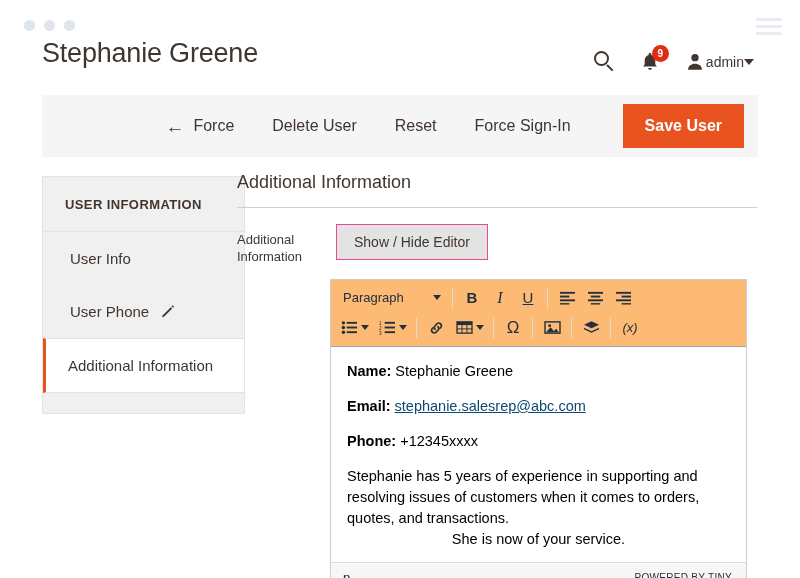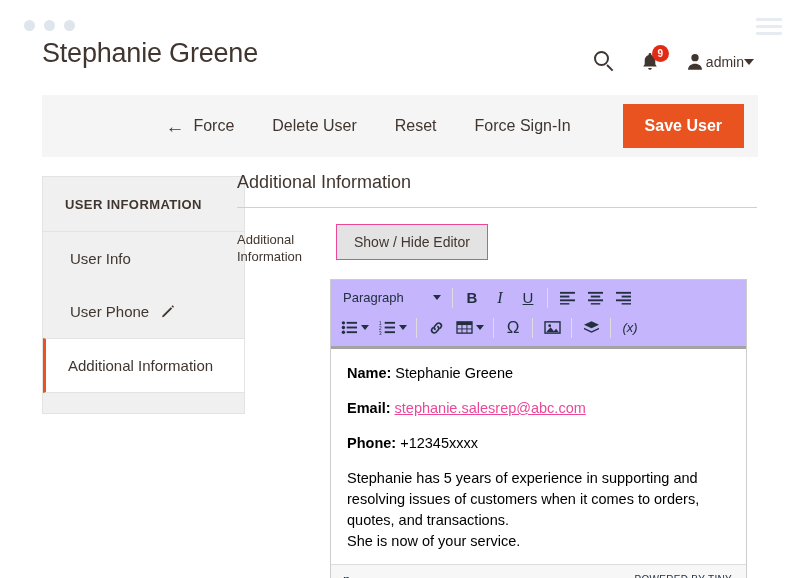--- a/index.html
+++ b/index.html
@@ -154,22 +154,22 @@
   }
 
   
   .editor {
     margin-left: 93px; margin-top: 13px;
     width: 417px;
     border: 1px solid #cccccc;
     background: #ffffff;
   }
   .tox-toolbar {
-    background: #c4b5fd;
-    border-bottom: 3px solid #a3a3a3;
+    background: #fdba74;
+    border-bottom: 1px solid #a3a3a3;
     padding: 3px 4px;
   }
   .tox-row {
     display: flex; align-items: center; height: 30px;
   }
   .tox-sep {
     width: 1px; height: 20px; background: #dddddd; margin: 0 5px;
   }
   .tox-btn {
     width: 28px; height: 26px;
@@ -191,23 +191,23 @@
     border-top: 5px solid #222f3e;
   }
   .tox-split { display: flex; align-items: center; cursor: pointer; }
   .tox-split .mini-caret { margin-left: -2px; margin-right: 4px; }
   .editor-body {
     padding: 14px 16px 12px 16px;
     font-size: 14.5px; color: #000000; line-height: 1.45;
     min-height: 178px;
   }
   .editor-body p { margin: 0 0 14px 0; }
-  .editor-body p.last { margin-bottom: 0; }
+  .editor-body p.last { margin-bottom: 0; text-align: center; }
   .editor-body .lbl { font-weight: bold; }
-  .editor-body a { color: #ec4899; text-decoration: underline; }
+  .editor-body a { color: #0c4a6e; text-decoration: underline; }
   .editor-status {
     background: #f7f7f7;
     border-top: 1px solid #dddddd;
     height: 31px;
     display: flex; align-items: center; justify-content: space-between;
     padding: 0 8px 0 12px;
     position: relative;
   }
   .status-path { font-size: 13px; color: #222f3e; }
   .status-brand {

